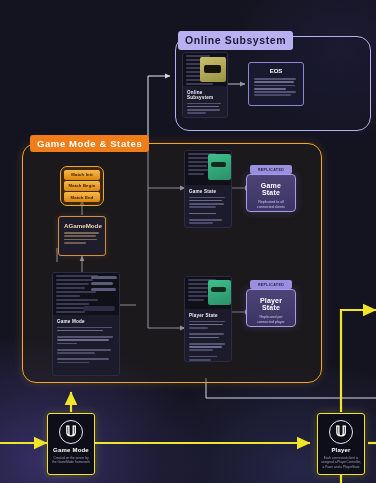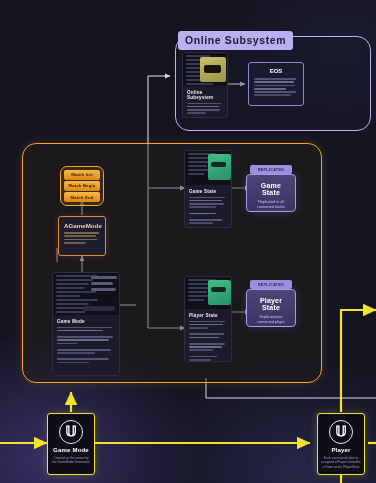--- a/index.html
+++ b/index.html
@@ -193,20 +193,21 @@
     <div style="color:#ffffff;font-weight:bold;font-size:6px;text-align:center;margin-bottom:4px;">EOS</div>
     <div class="ln" style="width:96%"></div>
       <div class="ln s" style="width:90%"></div>
     <div class="ln" style="width:93%"></div>
       <div class="ln s" style="width:72%"></div>
     <div class="ln" style="width:95%"></div>
       <div class="ln g" style="width:84%"></div>
   </div>
 
   <div class="group group-gm"></div>
+  <div class="group-label label-gm">Game Mode &amp; States</div>
 
   <div class="pillbox" style="left:60px;top:166px;width:44px;">
     <div class="pill">Match Init</div>
     <div class="pill">Match Begin</div>
     <div class="pill">Match End</div>
   </div>
 
   <div class="agm" style="left:58px;top:216px;width:48px;height:40px;">
     <div class="agm-title">AGameMode</div>
     <div class="ln" style="width:96%;background:#7a6a55"></div>

